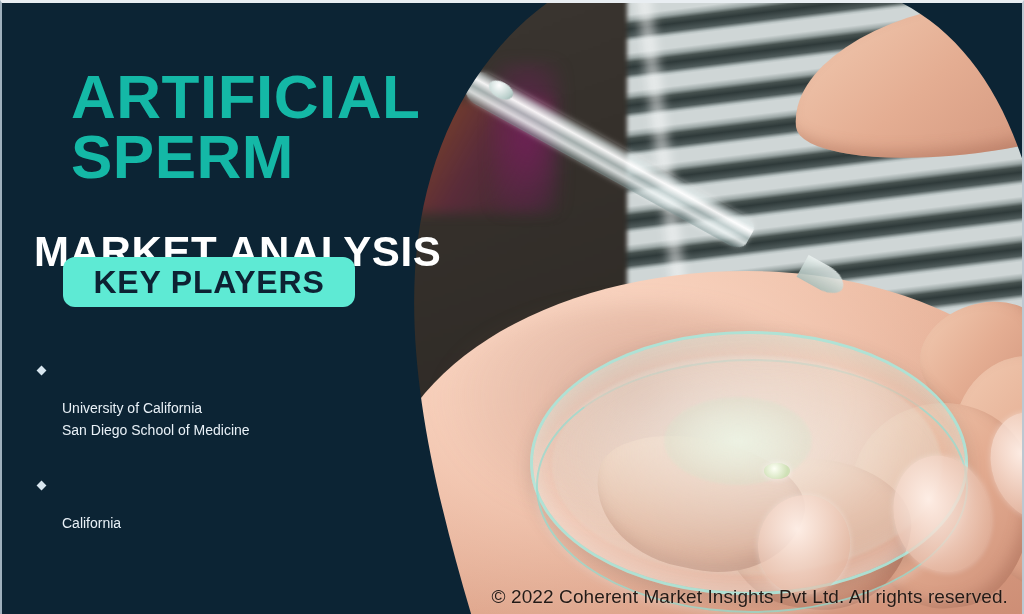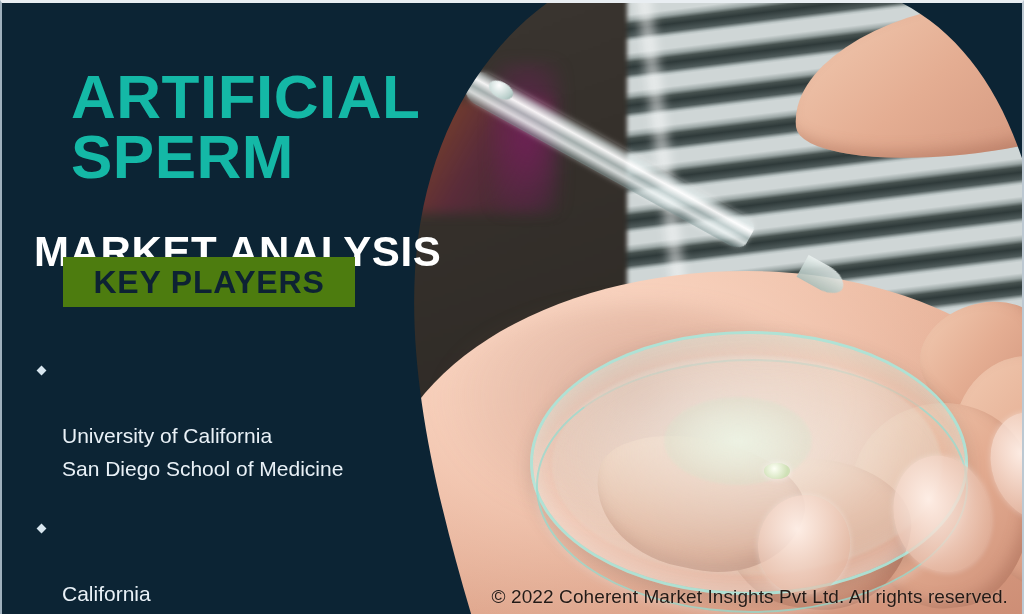--- a/index.html
+++ b/index.html
@@ -280,22 +280,22 @@
     letter-spacing: 0.6px;
     color: #ffffff;
     text-transform: uppercase;
   }
   .badge {
     position: absolute;
     left: 61px;
     top: 254px;
     width: 292px;
     height: 50px;
-    border-radius: 0;
-    background: #4d7c0f;
+    border-radius: 12px;
+    background: #5eead4;
     display: flex;
     align-items: center;
     justify-content: center;
   }
   .badge-text {
     font-size: 32px;
     font-weight: 700;
     letter-spacing: 0.8px;
     color: #0d2233;
     text-transform: uppercase;
@@ -308,21 +308,21 @@
     width: 400px;
     list-style: none;
     margin: 0;
     padding: 0;
   }
   .player-item {
     position: relative;
     padding-left: 26px;
     margin-bottom: 28px;
     color: #e9f1f7;
-    font-size: 21px;
+    font-size: 14px;
     line-height: 1.55;
     white-space: pre-line;
   }
   .player-item .bullet {
     position: absolute;
     left: 2px;
     top: 12px;
     width: 7px;
     height: 7px;
     background: #d8e6ef;

